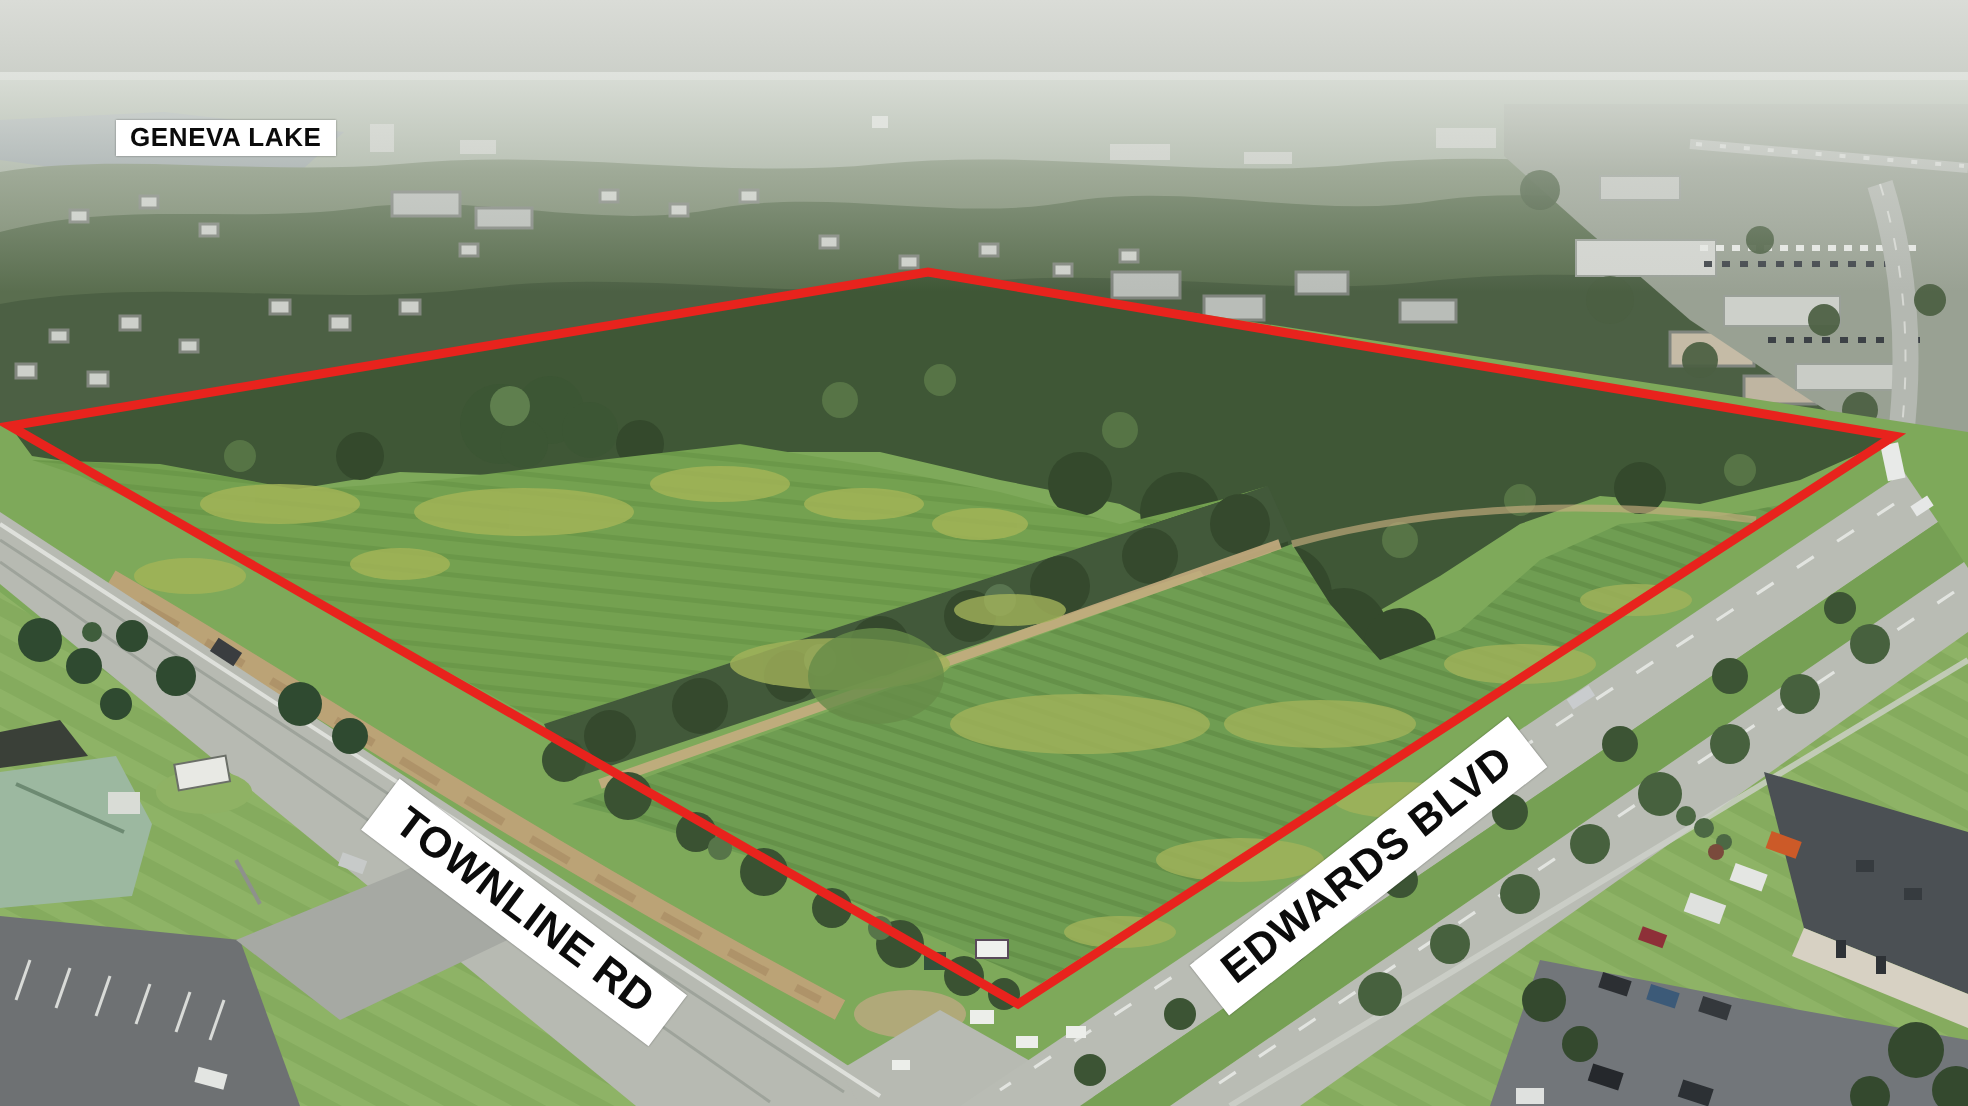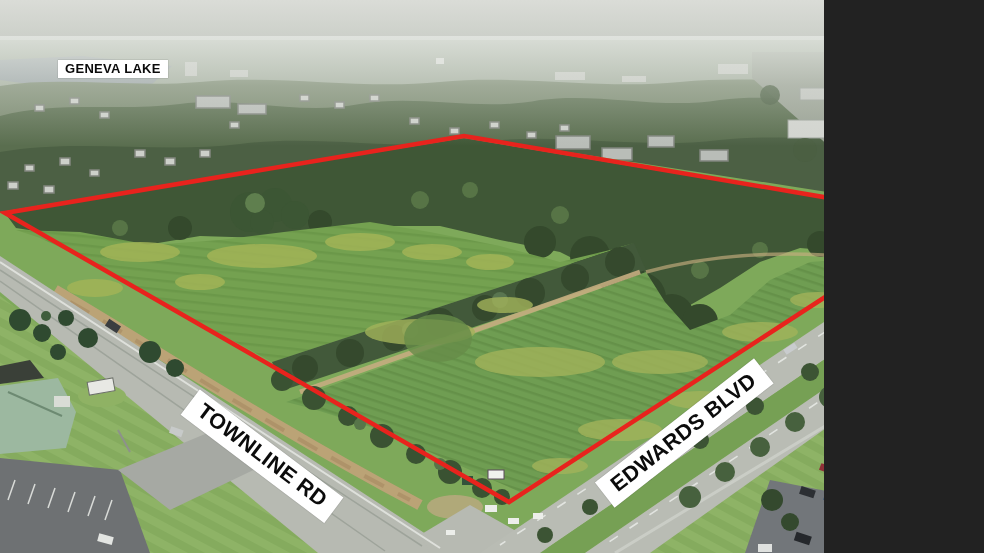--- a/index.html
+++ b/index.html
@@ -1,17 +1,17 @@
 <!DOCTYPE html>
 <html><head>
 <meta charset="utf-8">
 <style>
   html,body{margin:0;padding:0;background:#222;}
   .stage{
-    position:relative;width:824px;height:553px;overflow:hidden;
+    position:relative;width:984px;height:553px;overflow:hidden;
     font-family:"Liberation Sans","DejaVu Sans",sans-serif;
     background:#7ea95a;
   }
   .stage svg{position:absolute;left:0;top:0;display:block;}
   .photo-label{
     position:absolute;background:#ffffff;color:#0b0b0b;font-weight:bold;
     white-space:nowrap;line-height:1.1;box-shadow:0 0 1px rgba(0,0,0,.4);
   }
   #label-geneva{left:58px;top:60px;font-size:13px;padding:2px 7px;letter-spacing:.3px;}
   #label-townline{

